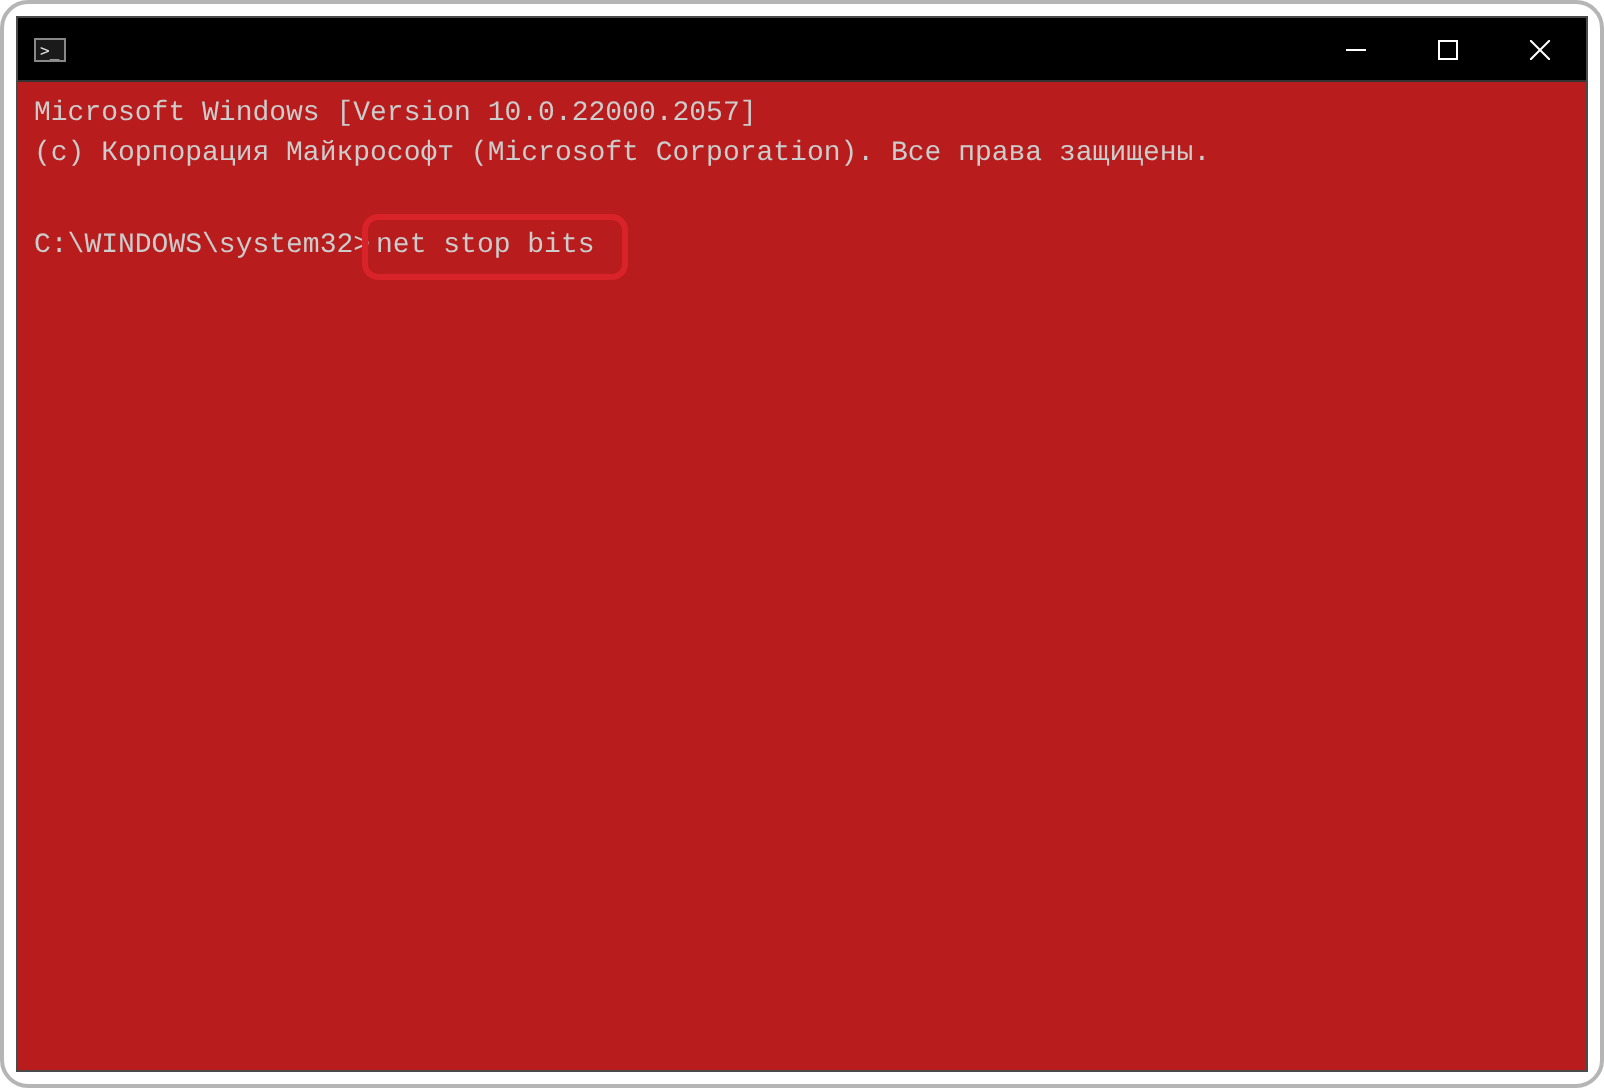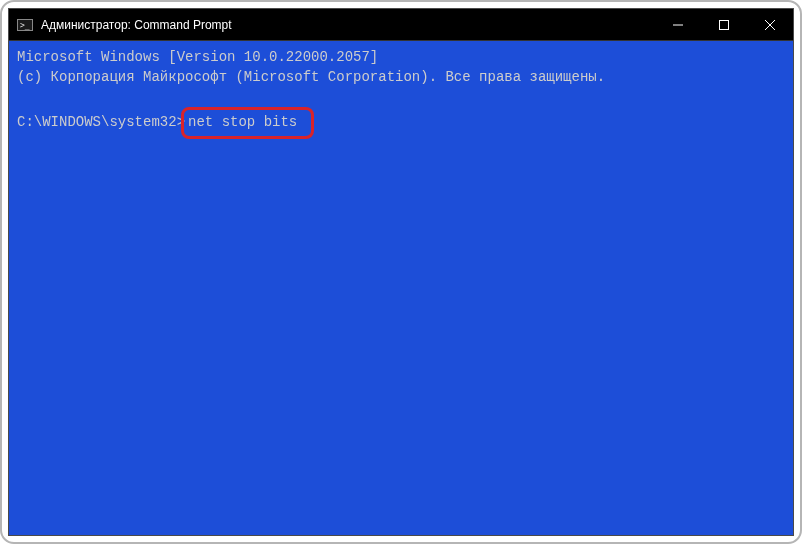--- a/index.html
+++ b/index.html
@@ -50,21 +50,21 @@
   }
   .win-btn {
     width: 46px; height: 100%;
     display: flex; align-items: center; justify-content: center;
     color: #ffffff;
     font-size: 10px;
   }
   .win-btn svg { display: block; }
   .terminal {
     flex: 1 1 auto;
-    background: #1d4ed8;
+    background: #b91c1c;
     color: #cccccc;
     font-family: Consolas, "Courier New", monospace;
     font-size: 14px;
     line-height: 20px;
     padding: 6px 8px;
     white-space: pre;
     overflow: hidden;
   }
   .prompt-line {
     display: inline;
@@ -89,21 +89,20 @@
 <div class="outer-frame">
   <div class="window">
 
     <div class="titlebar">
       <span class="app-icon">
         <svg width="16" height="16" viewBox="0 0 16 16">
           <rect x="0.5" y="2.5" width="15" height="11" fill="#1a1a1a" stroke="#888" stroke-width="1"></rect>
           <text x="3" y="11" font-family="Consolas,monospace" font-size="8" fill="#ddd">&gt;_</text>
         </svg>
       </span>
-      <span class="title-text">Администратор: Command Prompt</span>
       <span class="title-spacer"></span>
       <div class="win-controls">
         <div class="win-btn">
           <svg width="10" height="10" viewBox="0 0 10 10">
             <line x1="0" y1="5" x2="10" y2="5" stroke="#fff" stroke-width="1"></line>
           </svg>
         </div>
         <div class="win-btn">
           <svg width="10" height="10" viewBox="0 0 10 10">
             <rect x="0.5" y="0.5" width="9" height="9" fill="none" stroke="#fff" stroke-width="1"></rect>

